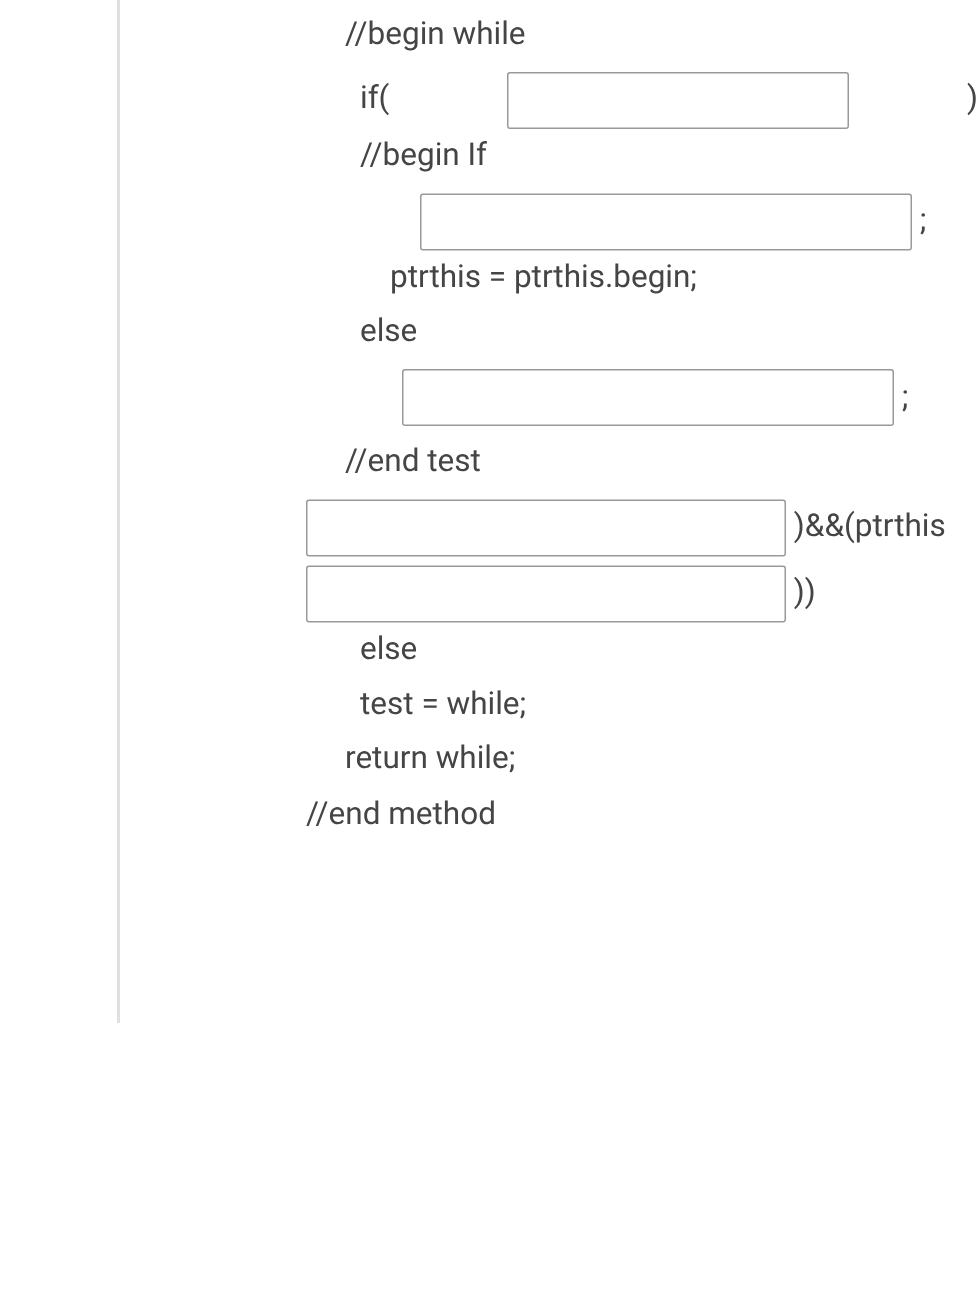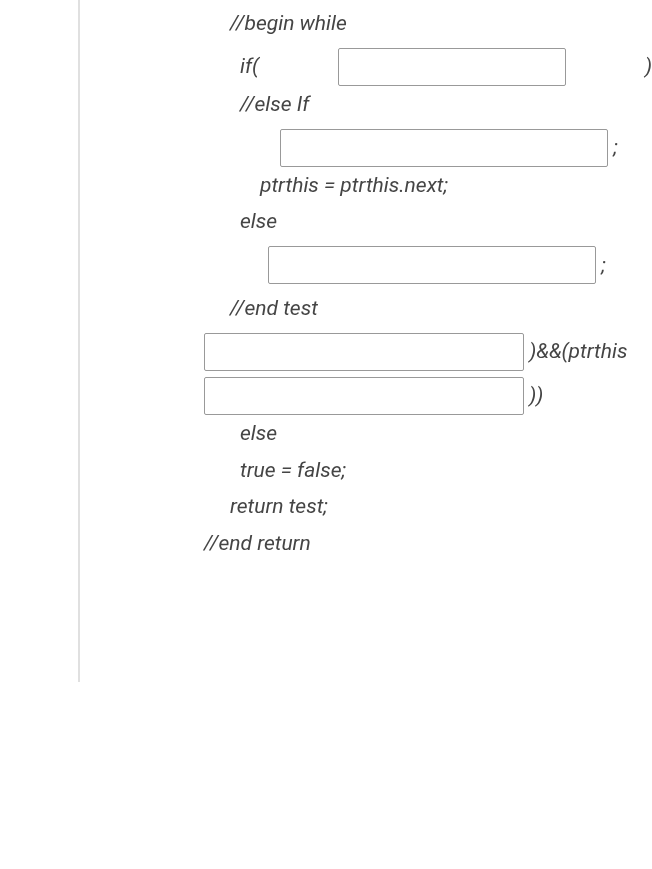--- a/index.html
+++ b/index.html
@@ -36,50 +36,49 @@
       border-radius: 2px;
       height: 38px;
       background: #fff;
       flex-shrink: 0;
     }
     .w-sm { width: 228px; }
     .w-md { width: 328px; }
     .w-lg { width: 320px; }
     .txt {
       white-space: pre;
-      font-style: italic;
     }
     .mt2 { margin-top: 6px; }
   </style>
 </head>
 <body>
 
 <div class="content">
 
   <div class="row ind1">
     <span class="txt">//begin while</span>
   </div>
 
   <div class="row ind2 mt2">
     <span class="txt">if( </span>
     <input type="text" class="blank-input w-sm" style="">
     <span class="txt"> )</span>
   </div>
 
   <div class="row ind2">
-    <span class="txt">//else If</span>
+    <span class="txt">//begin If</span>
   </div>
 
   <div class="row mt2" style="padding-left:80px;">
     <input type="text" class="blank-input w-md" style="">
     <span class="txt"> ;</span>
   </div>
 
   <div class="row ind3">
-    <span class="txt">ptrthis = ptrthis.next;</span>
+    <span class="txt">ptrthis = ptrthis.begin;</span>
   </div>
 
 
   <div class="row ind2">
     <span class="txt">else</span>
   </div>
 
   <div class="row mt2" style="padding-left:68px;">
     <input type="text" class="blank-input w-md" style="">
     <span class="txt"> ;</span>
@@ -99,24 +98,24 @@
     <input type="text" class="blank-input w-lg" style="">
     <span class="txt"> ))</span>
   </div>
 
 
   <div class="row ind2">
     <span class="txt">else</span>
   </div>
 
   <div class="row ind2">
-    <span class="txt">true = false;</span>
+    <span class="txt">test = while;</span>
   </div>
 
   <div class="row ind1">
-    <span class="txt">return test;</span>
+    <span class="txt">return while;</span>
   </div>
 
   <div class="row ind0">
-    <span class="txt">//end return</span>
+    <span class="txt">//end method</span>
   </div>
 
 </div>
 
 </body></html>

